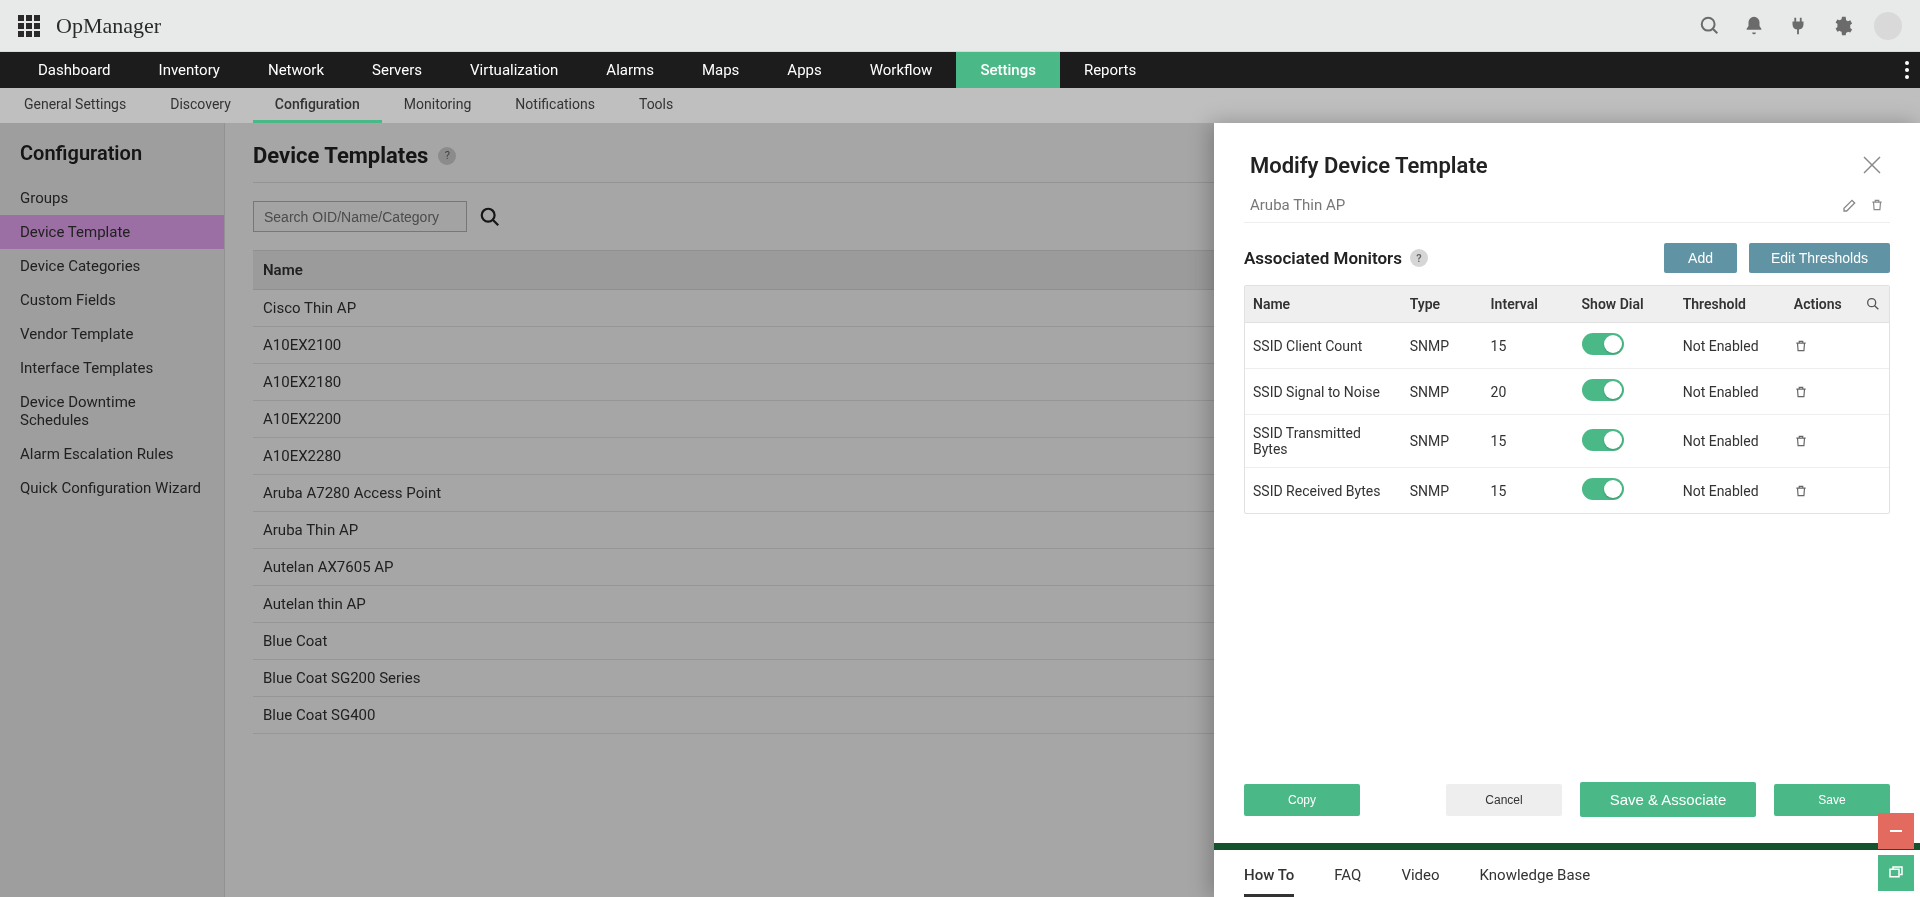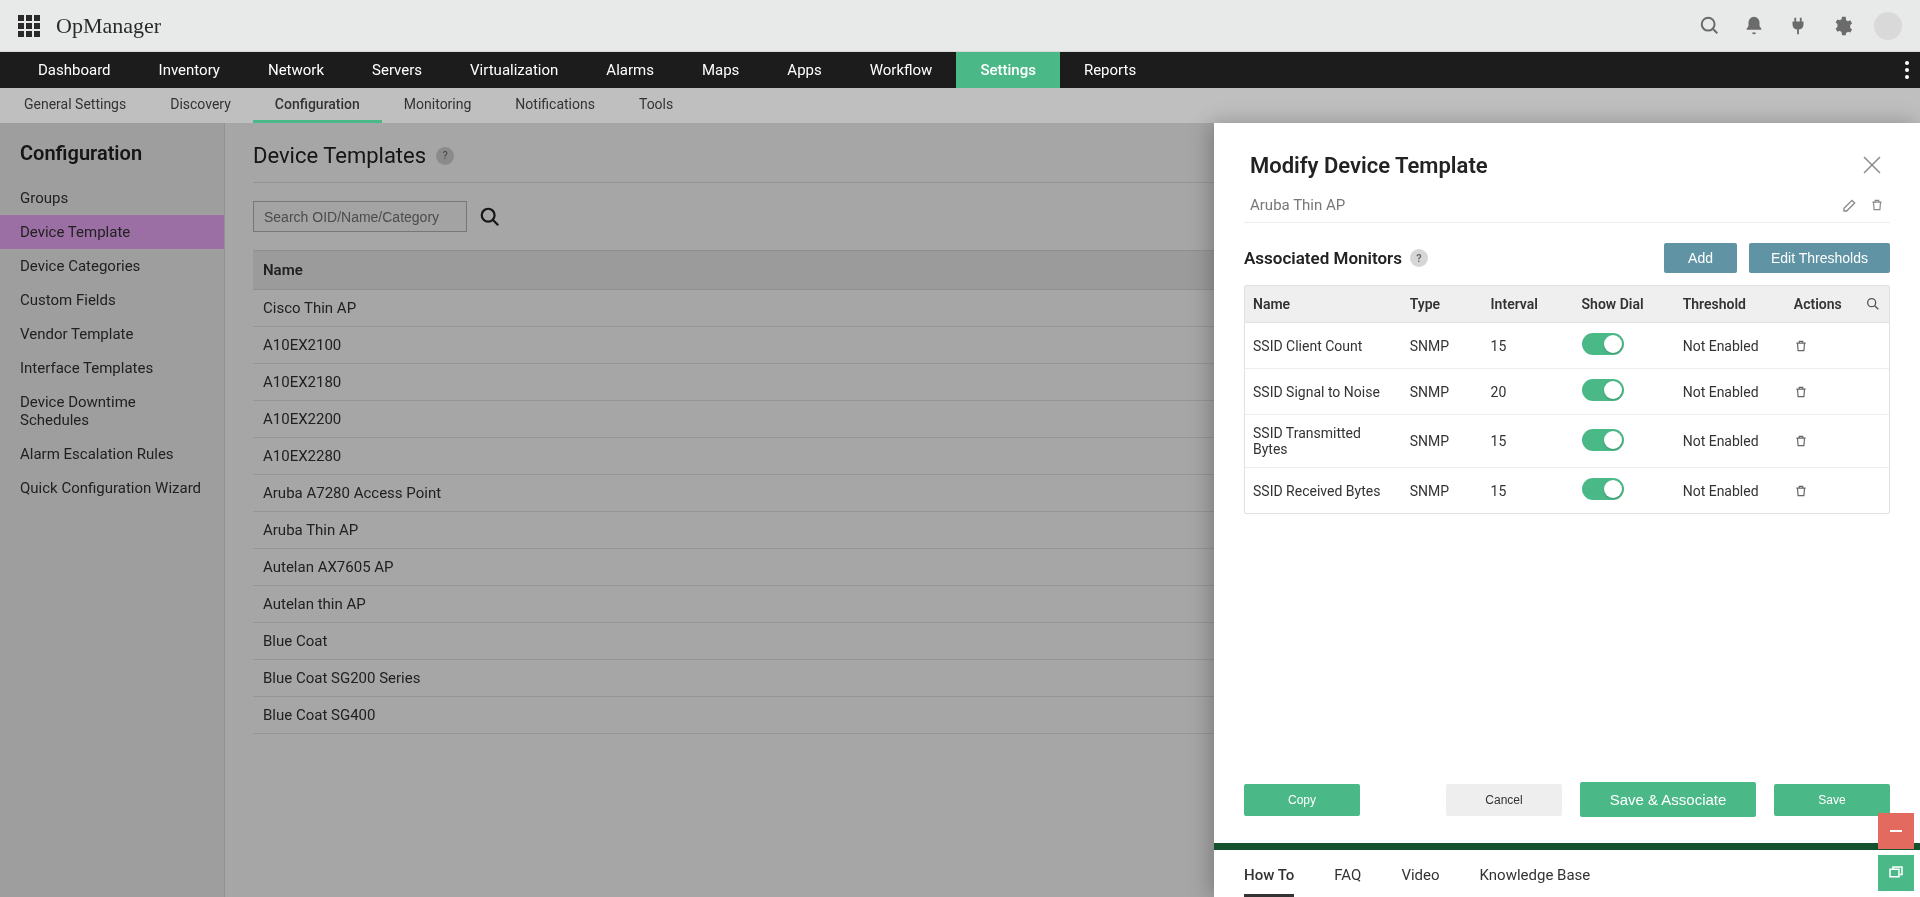--- a/index.html
+++ b/index.html
@@ -27,21 +27,21 @@
 .subnav .stab.active { border-bottom: 3px solid #4bb987; font-weight: 500; }
 
 
 .main { display: flex; height: calc(897px - 52px - 36px - 35px); position: relative; }
 .sidebar { width: 225px; background: #f3f3f3; border-right: 1px solid #e1e1e1; padding-top: 18px; }
 .sidebar h2 { font-size: 20px; font-weight: 600; color: #222; padding: 0 20px 16px; }
 .sidebar .item { padding: 8px 20px; font-size: 15px; color: #333; cursor: pointer; }
 .sidebar .item.active { background: #f0abfc; }
 .content { flex: 1; padding: 20px 28px; background: #fff; overflow: auto; }
 .content-header { display:flex; align-items:center; gap:10px; margin-bottom: 4px; }
-.content-header h1 { font-size: 22px; font-weight: 400; color: #222; }
+.content-header h1 { font-size: 22px; font-weight: 700; color: #222; }
 .help-badge { width:18px; height:18px; border-radius:50%; background:#d6d6d6; color:#666; font-size:11px; display:inline-flex; align-items:center; justify-content:center; cursor:pointer; }
 .content-hr { border:none; border-top:1px solid #e4e4e4; margin: 14px 0 18px; }
 .searchrow { display:flex; align-items:center; gap:10px; margin-bottom: 18px; }
 .searchrow input { width: 214px; height: 31px; border: 1px solid #b7b7b7; background:#fafafa; padding: 0 10px; font-size:14px; color:#666; }
 .search-btn { width:26px; height:26px; display:flex; align-items:center; justify-content:center; cursor:pointer; color:#333; }
 
 .dtable { width: 100%; border-collapse: collapse; }
 .dtable th { text-align:left; background:#eeeeee; padding: 10px 10px; font-weight:600; font-size:15px; border-top:1px solid #ddd; border-bottom:1px solid #ddd; }
 .dtable td { padding: 9px 10px; border-bottom:1px solid #e7e7e7; font-size:15px; color:#333; }
 

